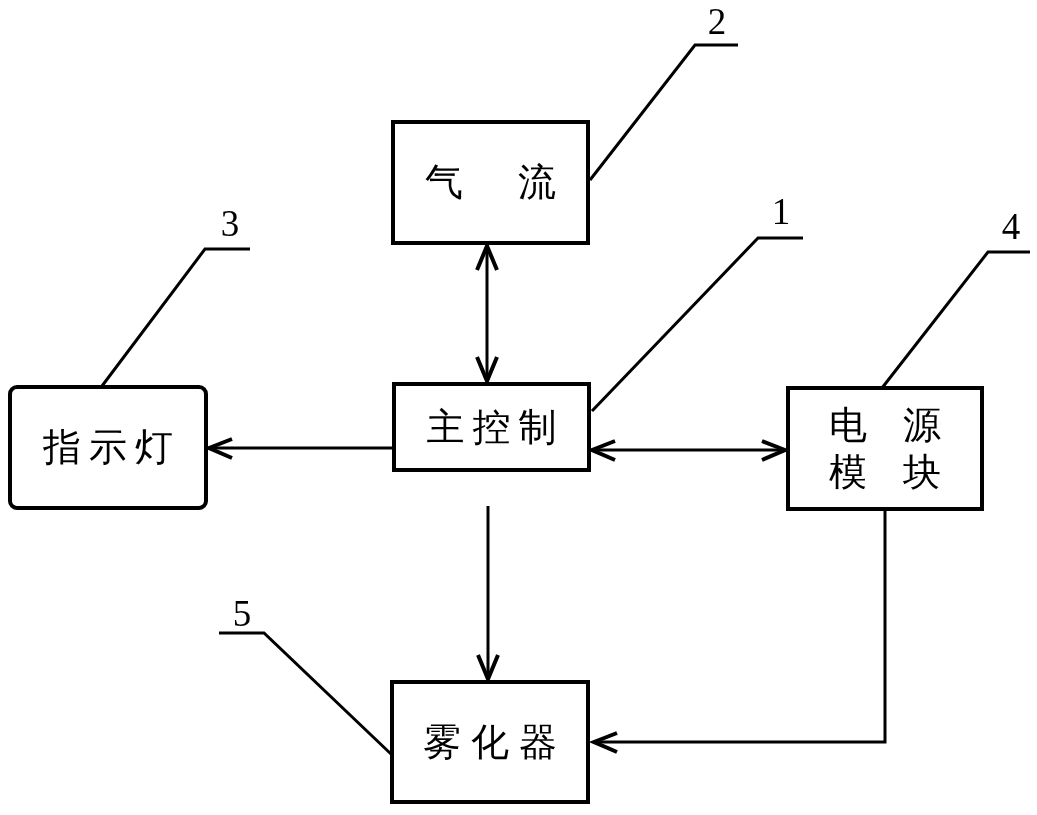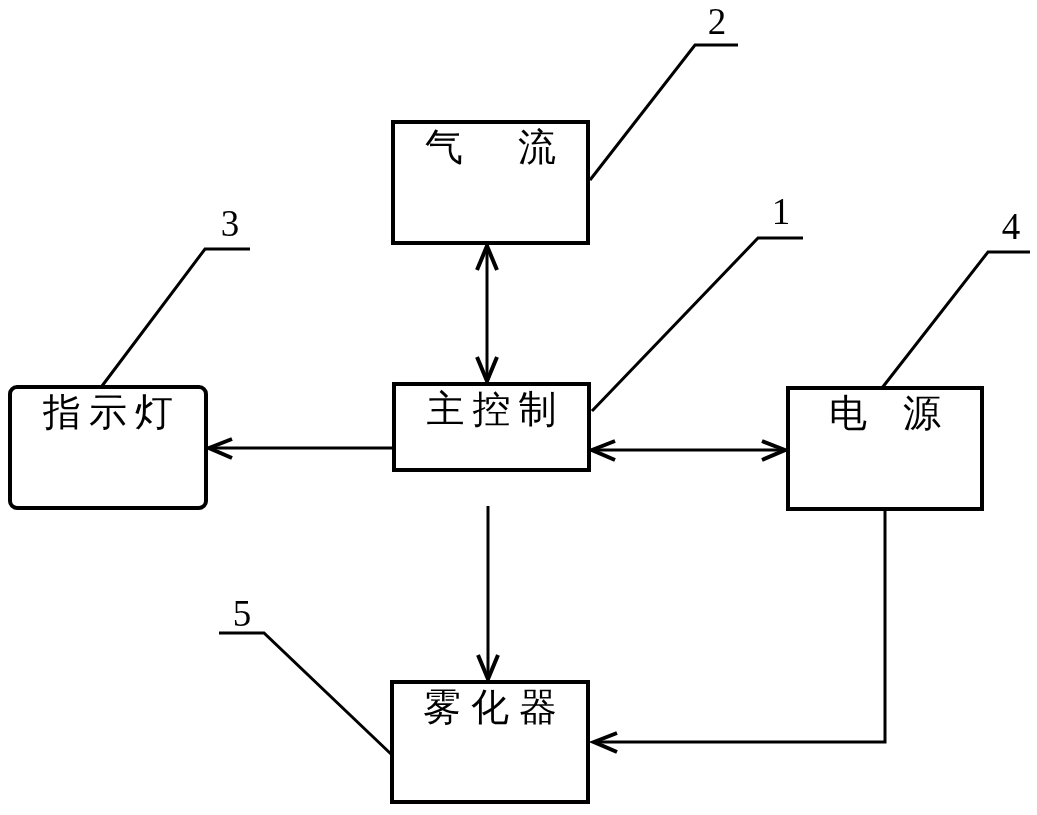--- a/index.html
+++ b/index.html
@@ -4,21 +4,21 @@
 <style>
   html,body{margin:0;padding:0;background:#ffffff;}
   .stage{
     position:relative;width:1037px;height:815px;background:#ffffff;
     font-family:"Liberation Serif","DejaVu Serif",serif;color:#000;
     overflow:hidden;
   }
   .connectors{position:absolute;left:0;top:0;width:1037px;height:815px;}
   .box{
     position:absolute;box-sizing:border-box;border:4px solid #000;background:#fff;
-    display:flex;flex-direction:column;justify-content:space-between;align-items:center;
+    display:flex;flex-direction:column;justify-content:center;align-items:center;
     font-size:38px;line-height:47px;white-space:nowrap;
   }
   .box-airflow{left:391px;top:120px;width:199px;height:125px;}
   .box-controller{left:392px;top:382px;width:199px;height:90px;}
   .box-indicator{left:8px;top:385px;width:200px;height:125px;border-radius:9px;}
   .box-power{left:786px;top:386px;width:198px;height:125px;}
   .box-atomizer{left:390px;top:680px;width:200px;height:124px;}
   .bline{display:flex;justify-content:center;width:100%;}
   .ls55{letter-spacing:55px;margin-right:-55px;}
   .ls36{letter-spacing:36px;margin-right:-36px;}
@@ -94,20 +94,23 @@
   <div class="box box-indicator">
     <div class="bline">
         <span class="ls8">指示灯</span>
       </div>
   </div>
 
   <div class="box box-power">
     <div class="bline">
         <span class="ls36">电源</span>
       </div>
+    <div class="bline">
+        <span class="ls36">模块</span>
+      </div>
   </div>
 
   <div class="box box-atomizer">
     <div class="bline">
         <span class="ls10">雾化器</span>
       </div>
   </div>
 
   <div class="ref ref-1">1</div>
   <div class="ref ref-2">2</div>

